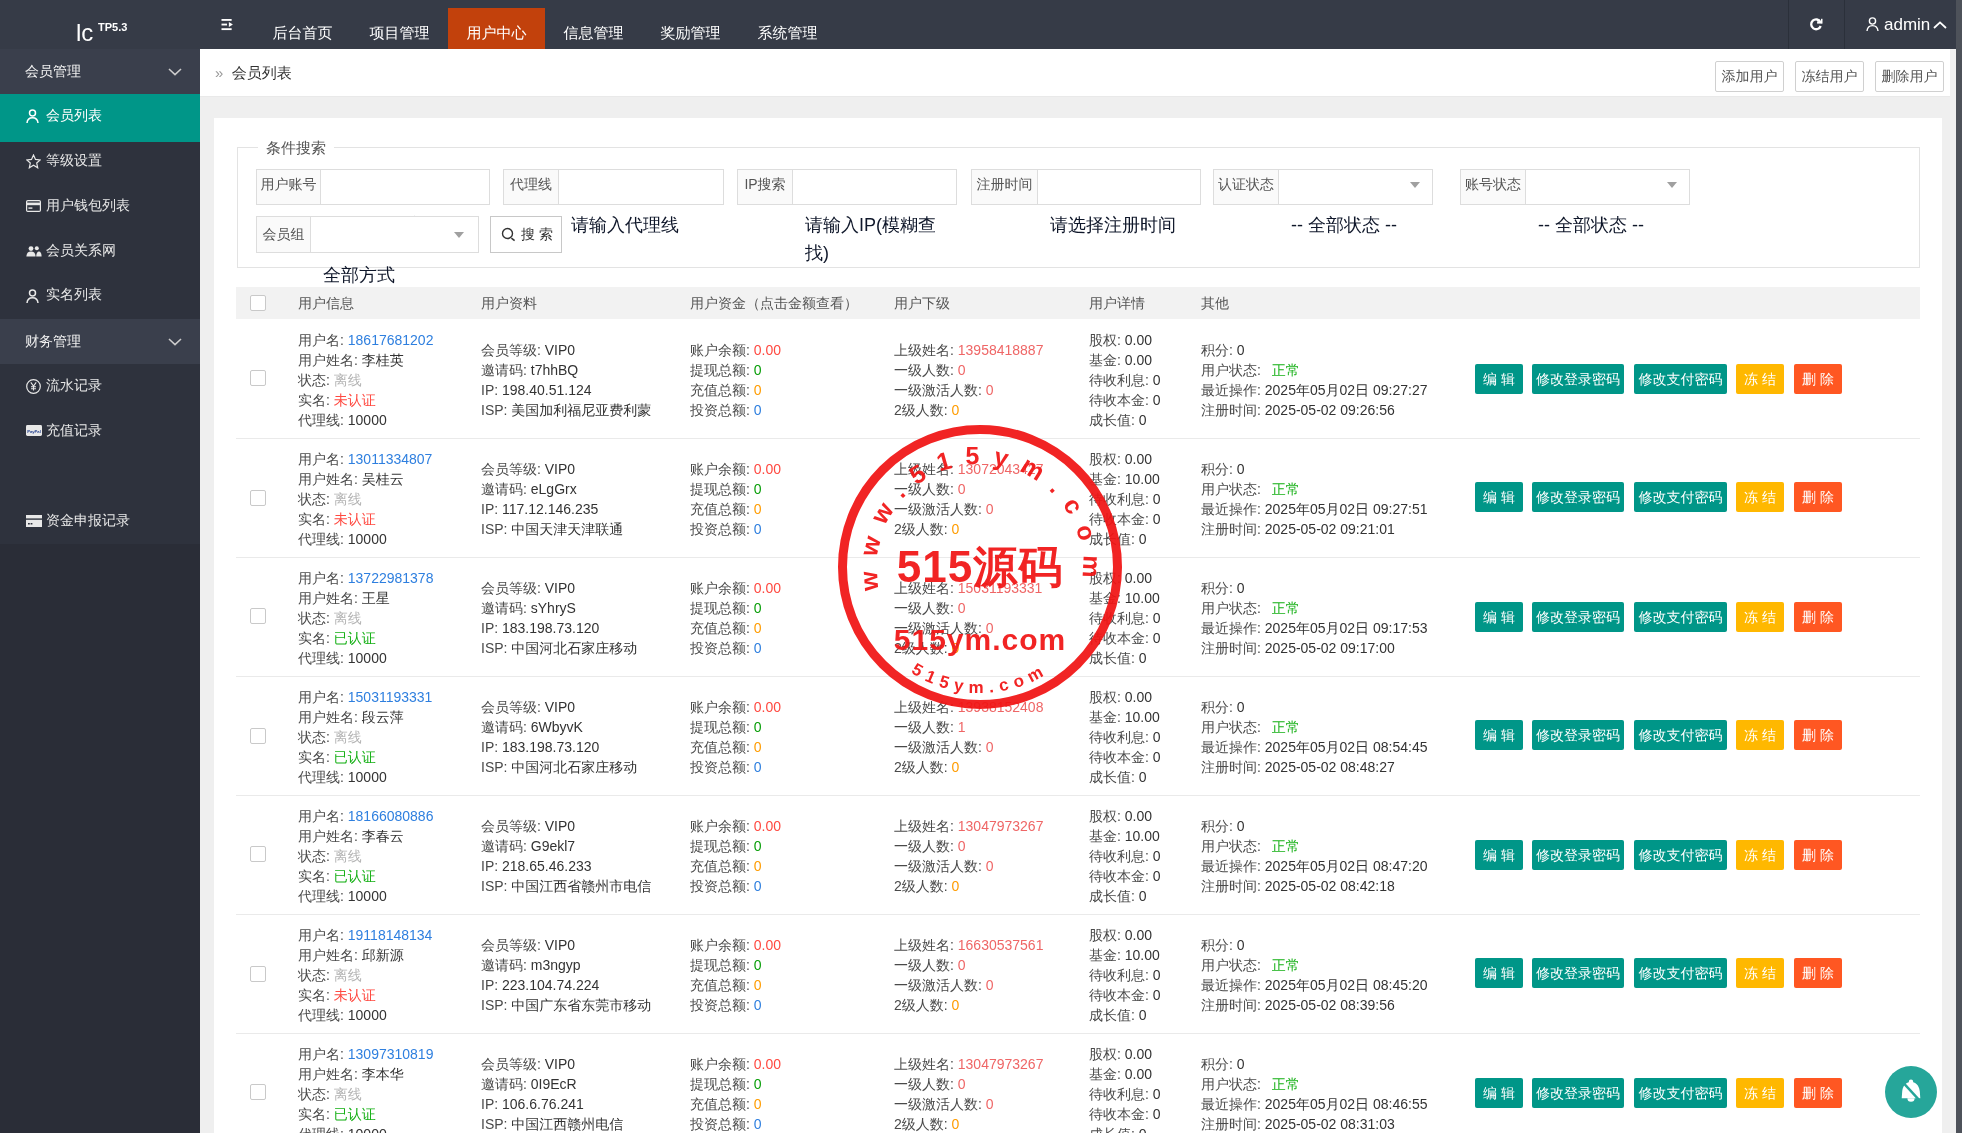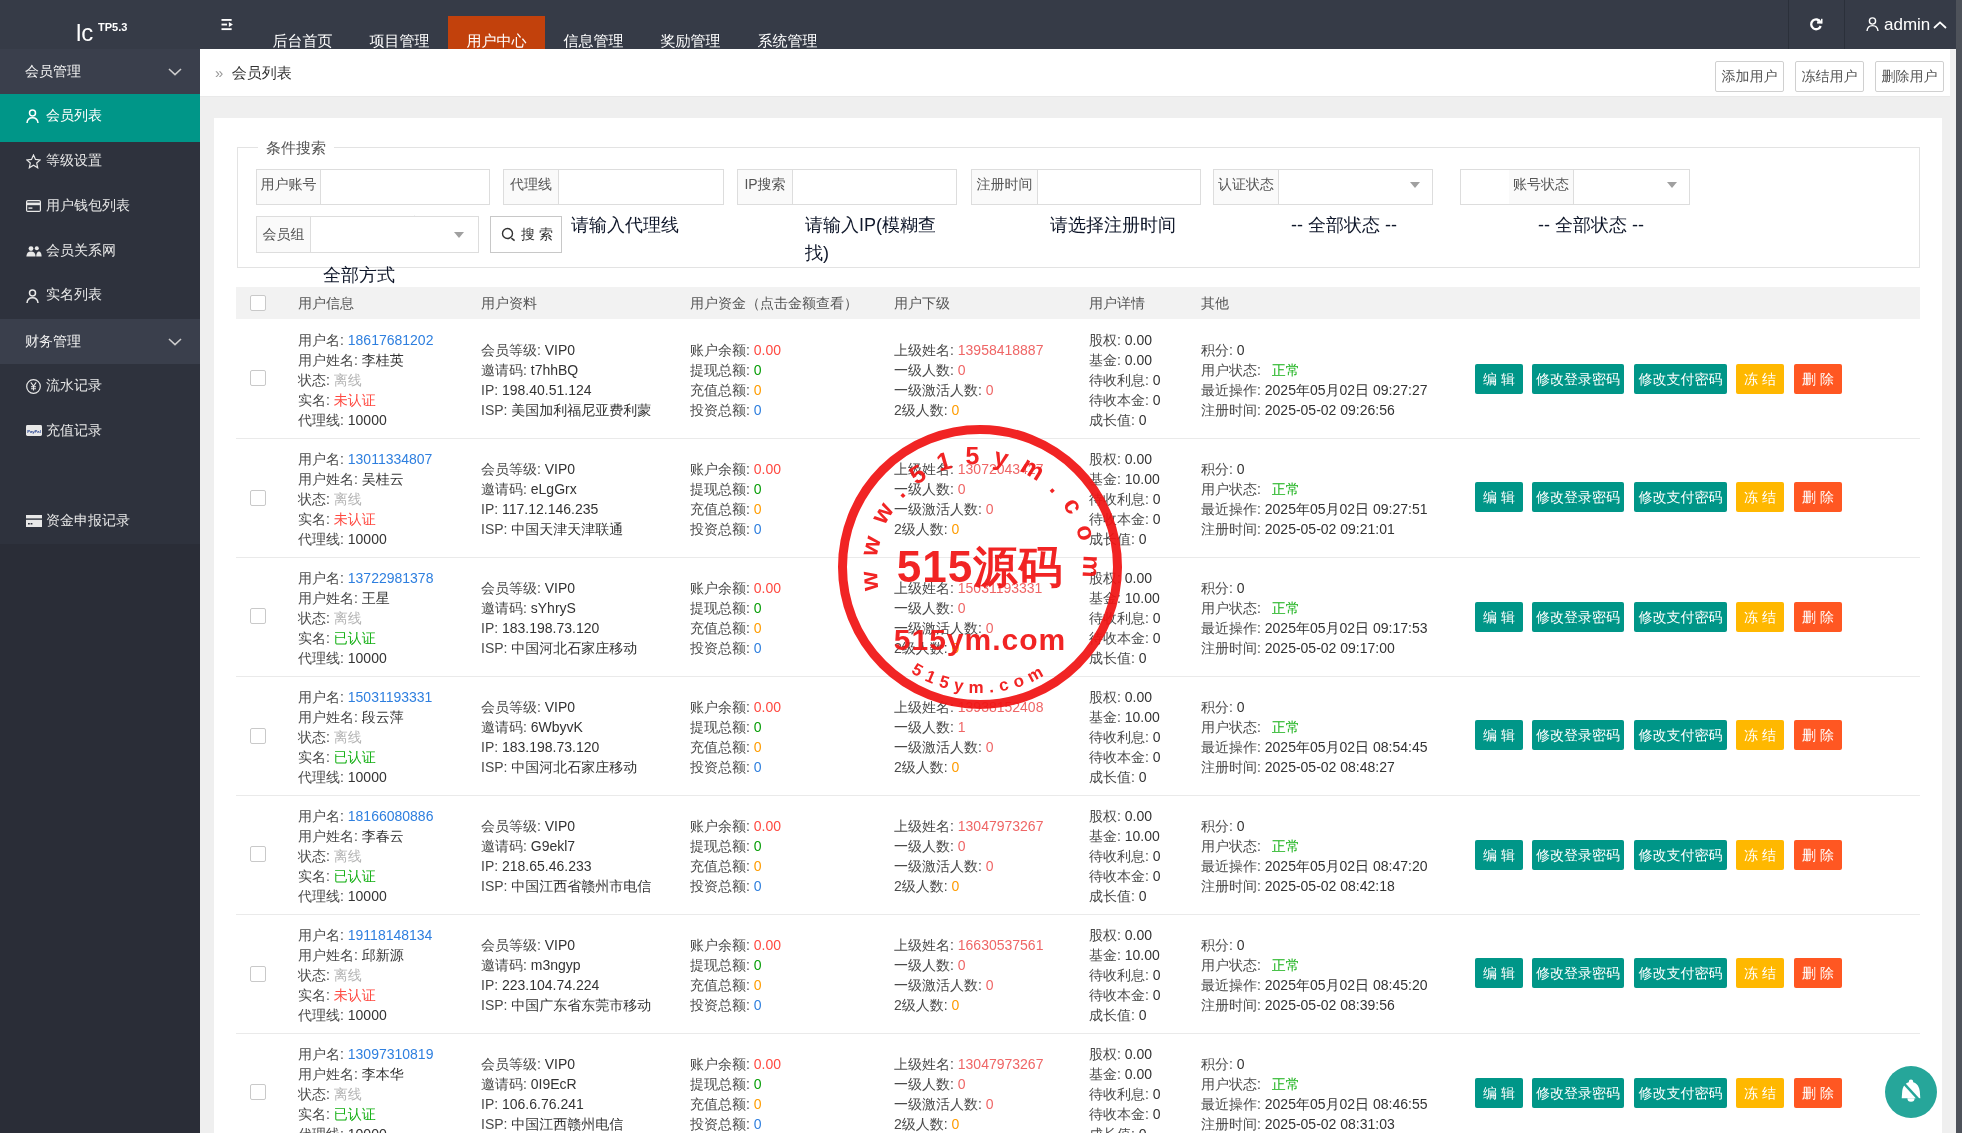--- a/index.html
+++ b/index.html
@@ -4,21 +4,21 @@
 *{margin:0;padding:0;box-sizing:border-box;}
 html,body{width:1962px;height:1133px;overflow:hidden;}
 body{font-family:"Liberation Sans",sans-serif;background:#ededed;position:relative;font-size:14px;}
 #page{position:absolute;left:0;top:0;width:1962px;height:1133px;overflow:hidden;}
 .abs{position:absolute;}
 
 #topbar{position:absolute;left:0;top:0;width:1962px;height:49px;background:#363b47;}
 #logo{position:absolute;left:0;top:8px;width:200px;height:49px;color:#fff;}
 #logo .lc{position:absolute;left:76px;top:11px;font-size:24px;}
 #logo .tp{position:absolute;left:98px;top:13px;font-size:11px;font-weight:bold;}
-.nav{position:absolute;top:16px;height:49px;line-height:49px;text-align:center;color:#fff;font-size:15px;width:97px;}
+.nav{position:absolute;top:8px;height:49px;line-height:49px;text-align:center;color:#fff;font-size:15px;width:97px;}
 .nav.active{background:#c2410c;}
 .tbdiv{position:absolute;top:0;width:1px;height:49px;background:#2b303a;}
 
 #side{position:absolute;left:0;top:49px;width:200px;height:1084px;background:#2a2d37;}
 .sgroup{position:absolute;left:0;width:200px;background:#3a3f4c;color:#f2f2f2;font-size:14px;}
 .sgroup span{position:absolute;left:25px;}
 .sitems{position:absolute;left:0;width:200px;background:#2e323d;}
 .sitem{position:absolute;left:0;width:200px;height:45px;color:#e8e8e8;font-size:14px;}
 .sitem .txt{position:absolute;left:46px;}
 .sitem.active{background:#009688;color:#fff;}
@@ -197,21 +197,21 @@
 <div class="grp" style="left:971px;top:169px;width:230px;">
  <div class="glabel" style="width:66px;">注册时间</div>
       <div class="gph" style="left:78px;">请选择注册时间</div>
     </div>
 <div class="grp" style="left:1213px;top:169px;width:220px;">
  <div class="glabel" style="width:65px;">认证状态</div>
       <div class="gph" style="left:77px;">-- 全部状态 --</div>
  <div class="caret" style="right:12px;top:12px;"></div>
     </div>
 <div class="grp" style="left:1460px;top:169px;width:230px;">
- <div class="glabel" style="width:65px;margin-left:48px;">账号状态</div>
+ <div class="glabel" style="width:65px;">账号状态</div>
       <div class="gph" style="left:77px;">-- 全部状态 --</div>
  <div class="caret" style="right:12px;top:12px;"></div>
     </div>
 <div class="grp" style="left:256px;top:216px;width:223px;height:37px;">
  <div class="glabel" style="width:54px;line-height:35px;">会员组</div>
       <div class="gph" style="left:66px;line-height:35px;">全部方式</div>
  <div class="caret" style="right:14px;top:15px;"></div>
     </div>
 <div class="grp" style="left:490px;top:216px;width:72px;height:37px;border-color:#c8c8c8;">
  <svg style="position:absolute;left:10px;top:10px;" width="16" height="16" viewBox="0 0 16 16">

